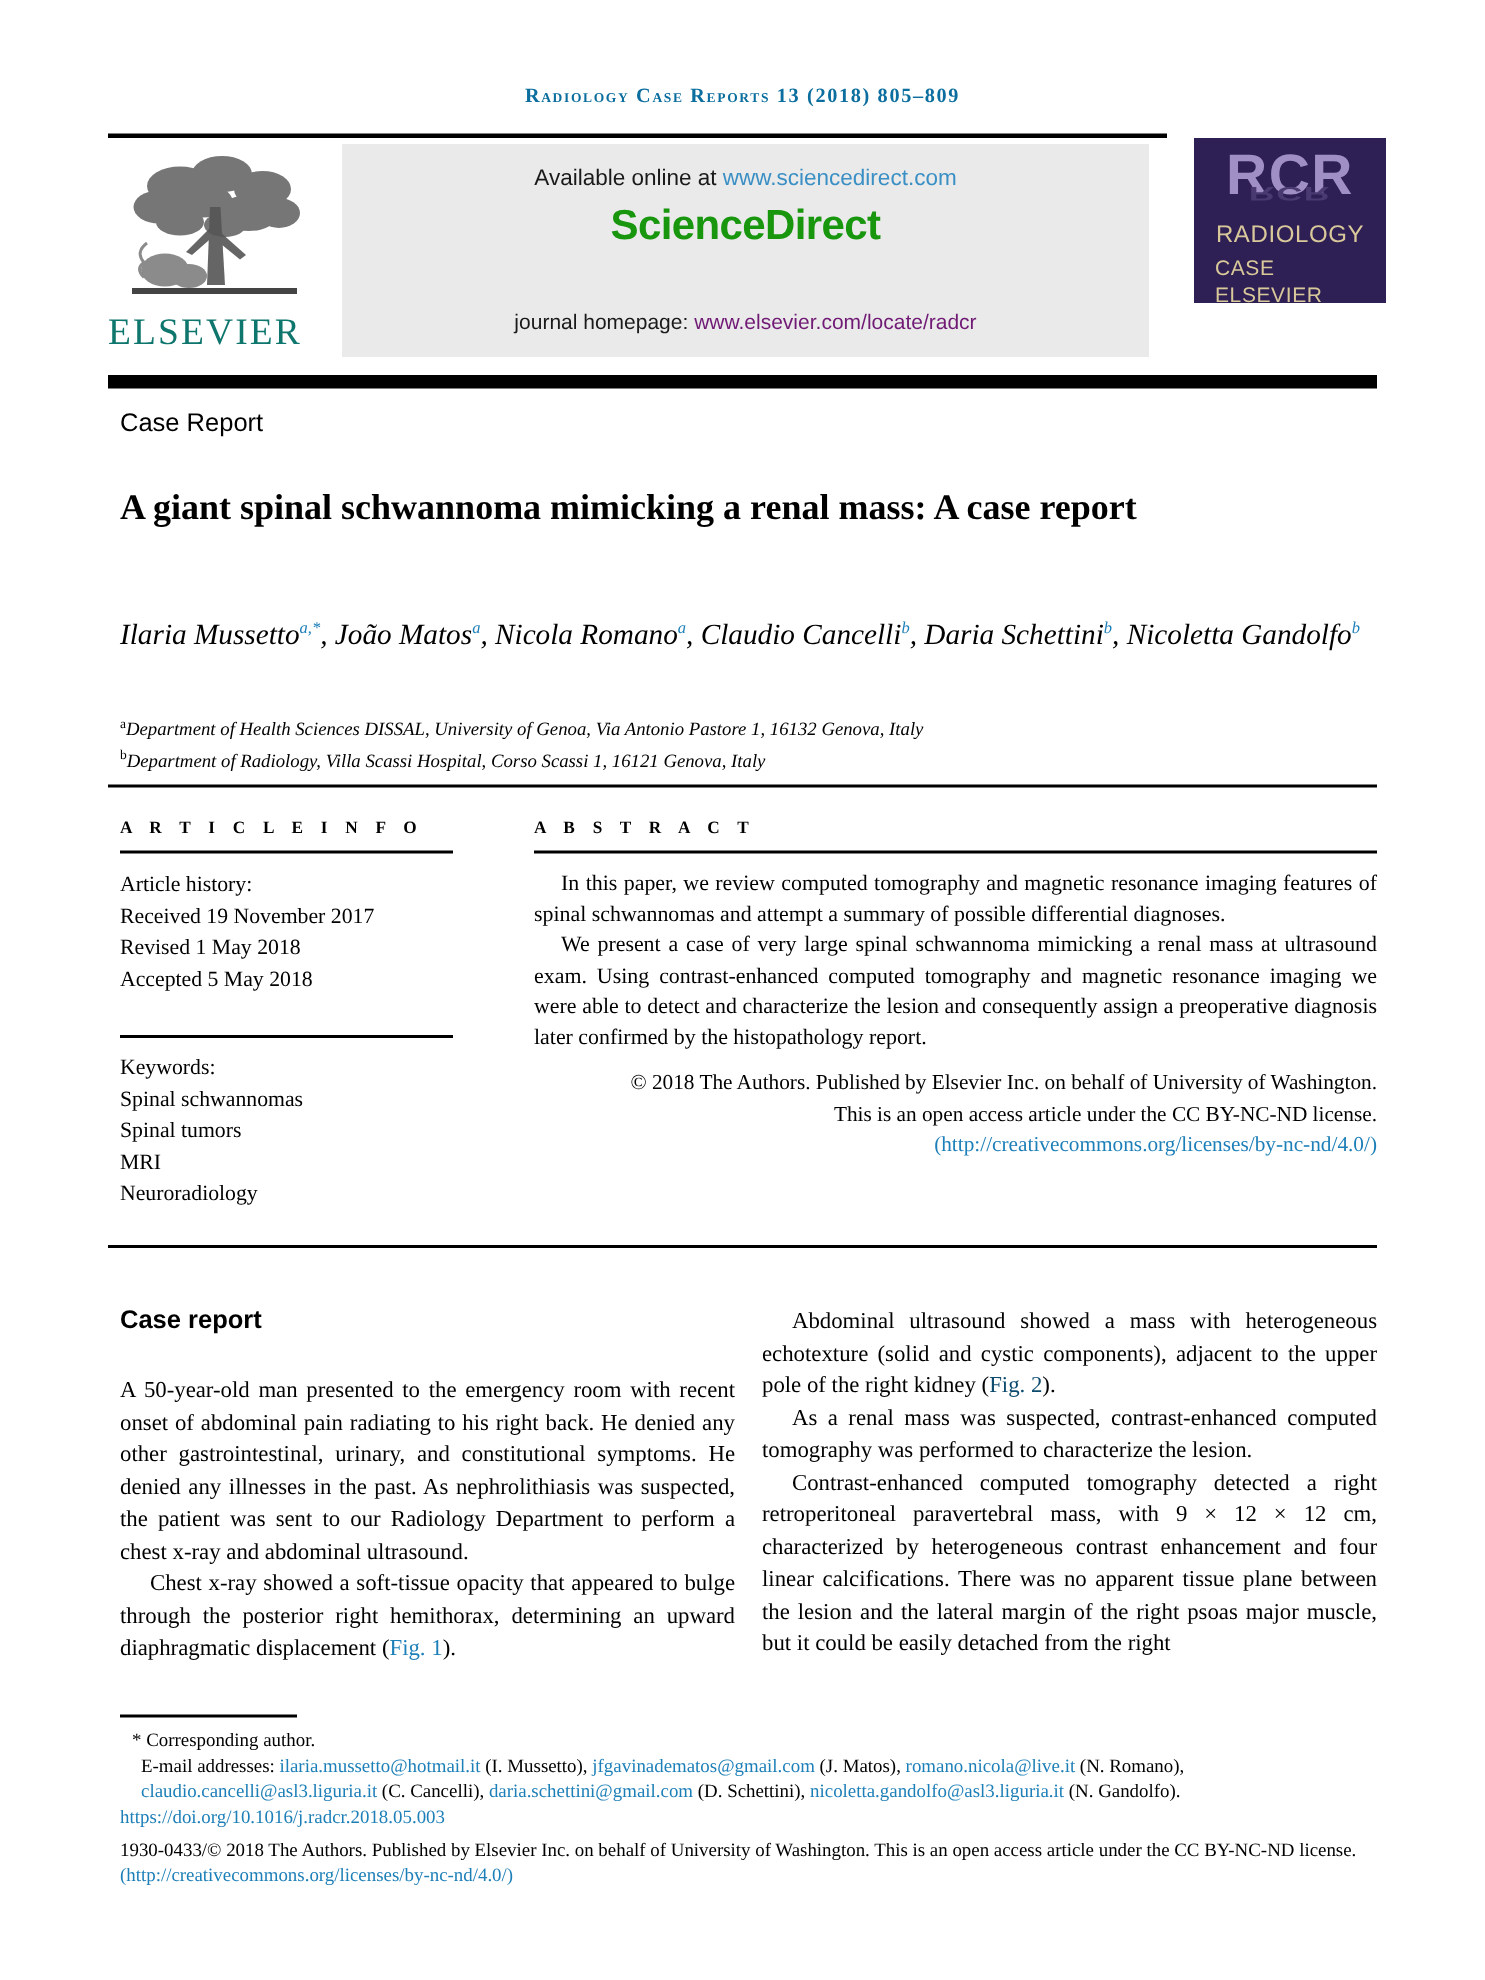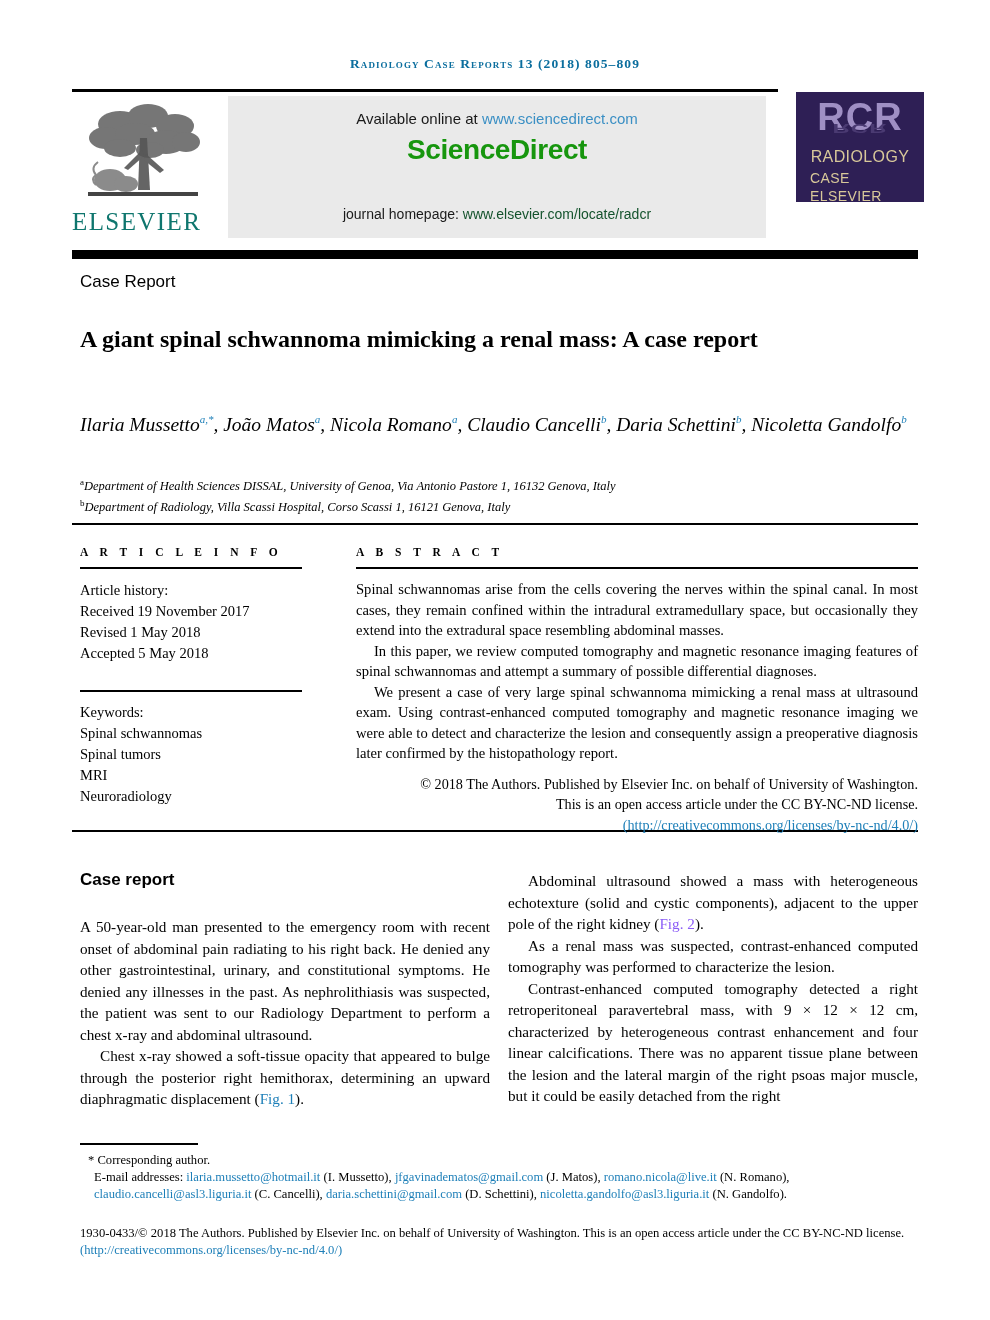--- a/index.html
+++ b/index.html
@@ -113,21 +113,21 @@
   .sd-home {
     position: absolute;
     left: 0;
     top: 110px;
     width: 538px;
     text-align: center;
     font-family: "Liberation Sans", sans-serif;
     font-size: 14px;
     color: #1a1a1a;
   }
-  .sd-home a { color: #14532d; text-decoration: none; margin-top: 21px; }
+  .sd-home a { color: #701a75; text-decoration: none; margin-top: 21px; }
 
   
   .rcr-cover {
     position: absolute;
     left: 724px;
     top: -4px;
     width: 128px;
     height: 110px;
     background: #2e1f55;
     overflow: hidden;
@@ -447,52 +447,52 @@
       <div>Spinal tumors</div>
       <div>MRI</div>
       <div>Neuroradiology</div>
     </div>
   </div>
 
   <div class="abs-col">
     <div class="ab-head">A B S T R A C T</div>
     <div class="ab-rule"></div>
     <div class="ab-body">
-      <p class="first">Spinal schwannomas arise from the cells covering the nerves within the spinal canal. In most cases, they remain confined within the intradural extramedullary space, but occasionally they extend into the extradural space resembling abdominal masses.</p>
       <p>In this paper, we review computed tomography and magnetic resonance imaging features of spinal schwannomas and attempt a summary of possible differential diagnoses.</p>
       <p>We present a case of very large spinal schwannoma mimicking a renal mass at ultrasound exam. Using contrast-enhanced computed tomography and magnetic resonance imaging we were able to detect and characterize the lesion and consequently assign a preoperative diagnosis later confirmed by the histopathology report.</p>
     </div>
     <div class="ab-copy">
       <div>© 2018 The Authors. Published by Elsevier Inc. on behalf of University of Washington.</div>
       <div>This is an open access article under the CC BY-NC-ND license.</div>
       <div><a href="#">(http://creativecommons.org/licenses/by-nc-nd/4.0/)</a></div>
     </div>
   </div>
 
   <div class="col-left">
     <h2 class="sec-head">Case report</h2>
     <div class="bodytext">
       <p class="first">A 50-year-old man presented to the emergency room with recent onset of abdominal pain radiating to his right back. He denied any other gastrointestinal, urinary, and constitutional symptoms. He denied any illnesses in the past. As nephrolithiasis was suspected, the patient was sent to our Radiology Department to perform a chest x-ray and abdominal ultrasound.</p>
       <p><span>Chest x-ray showed a soft-tissue opacity that appeared to bulge through the posterior right hemithorax, determining an upward diaphragmatic displacement (<a href="#" style="color:#1d7fb8;text-decoration:none">Fig. 1</a>).</span></p>
     </div>
   </div>
 
   <div class="col-right">
     <div class="bodytext">
-      <p>Abdominal ultrasound showed a mass with heterogeneous echotexture (solid and cystic components), adjacent to the upper pole of the right kidney (<a href="#" style="color:#8b5cf6;text-decoration:none">Fig. 2</a>).</p>
+      <p>Abdominal ultrasound showed a mass with heterogeneous echotexture (solid and cystic components), adjacent to the upper pole of the right kidney (<a href="#" style="color:#0c4a6e;text-decoration:none">Fig. 2</a>).</p>
       <p>As a renal mass was suspected, contrast-enhanced computed tomography was performed to characterize the lesion.</p>
       <p>Contrast-enhanced computed tomography detected a right retroperitoneal paravertebral mass, with 9 × 12 × 12 cm, characterized by heterogeneous contrast enhancement and four linear calcifications. There was no apparent tissue plane between the lesion and the lateral margin of the right psoas major muscle, but it could be easily detached from the right</p>
     </div>
   </div>
 
   <div class="fn-rule"></div>
   <div class="footnote">
     <div class="star">* Corresponding author.</div>
     <div class="indent">
       <span>E-mail addresses: </span><a href="#">ilaria.mussetto@hotmail.it</a><span> (I. Mussetto), </span><a href="#">jfgavinadematos@gmail.com</a><span> (J. Matos), </span><a href="#">romano.nicola@live.it</a><span> (N. Romano), </span><a href="#">claudio.cancelli@asl3.liguria.it</a><span> (C. Cancelli), </span><a href="#">daria.schettini@gmail.com</a><span> (D. Schettini), </span><a href="#">nicoletta.gandolfo@asl3.liguria.it</a><span> (N. Gandolfo).</span>
     </div>
+    <div><a href="#">https://doi.org/10.1016/j.radcr.2018.05.003</a></div>
   </div>
 
   <div class="license">
     <span>1930-0433/© 2018 The Authors. Published by Elsevier Inc. on behalf of University of Washington. This is an open access article under the CC BY-NC-ND license. </span><a href="#">(http://creativecommons.org/licenses/by-nc-nd/4.0/)</a>
   </div>
 
 </div>
 
 </body></html>

